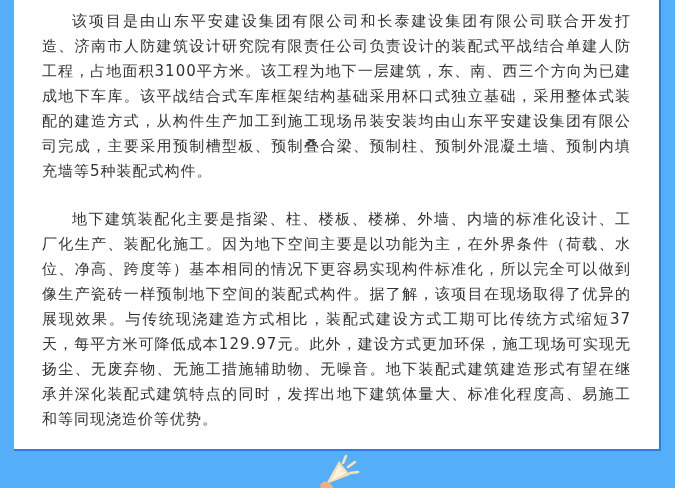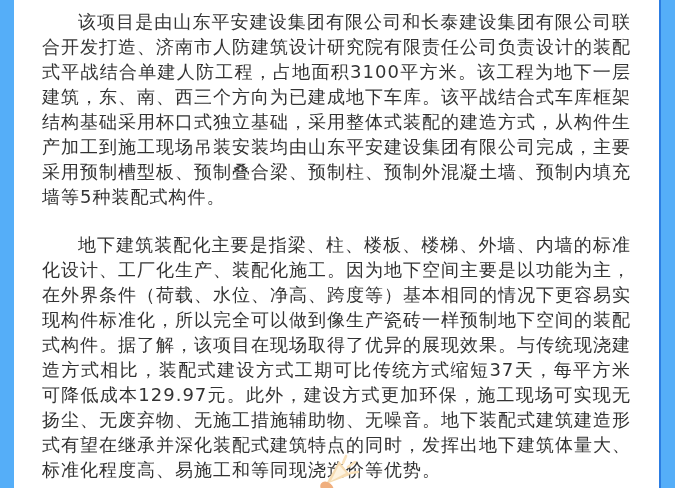--- a/index.html
+++ b/index.html
@@ -21,21 +21,21 @@
     width: 647px;
     min-height: 435px;
     box-sizing: border-box;
     background: var(--card-bg, #FFFFFF);
     border-right: 2px solid var(--shadow, #2C7DE2);
     border-bottom: 2px solid var(--shadow, #2C7DE2);
     padding: 9px 28px 4px 28px;
   }
   .para {
     margin: 0 0 23px 0;
-    font-size: 18px;
+    font-size: 15px;
     line-height: 25px;
     letter-spacing: 1px;
     color: var(--text, #333333);
     text-align: justify;
     text-indent: 2em;
   }
   .para:last-child {
     margin-bottom: 13px;
   }
   .footer-icon {

